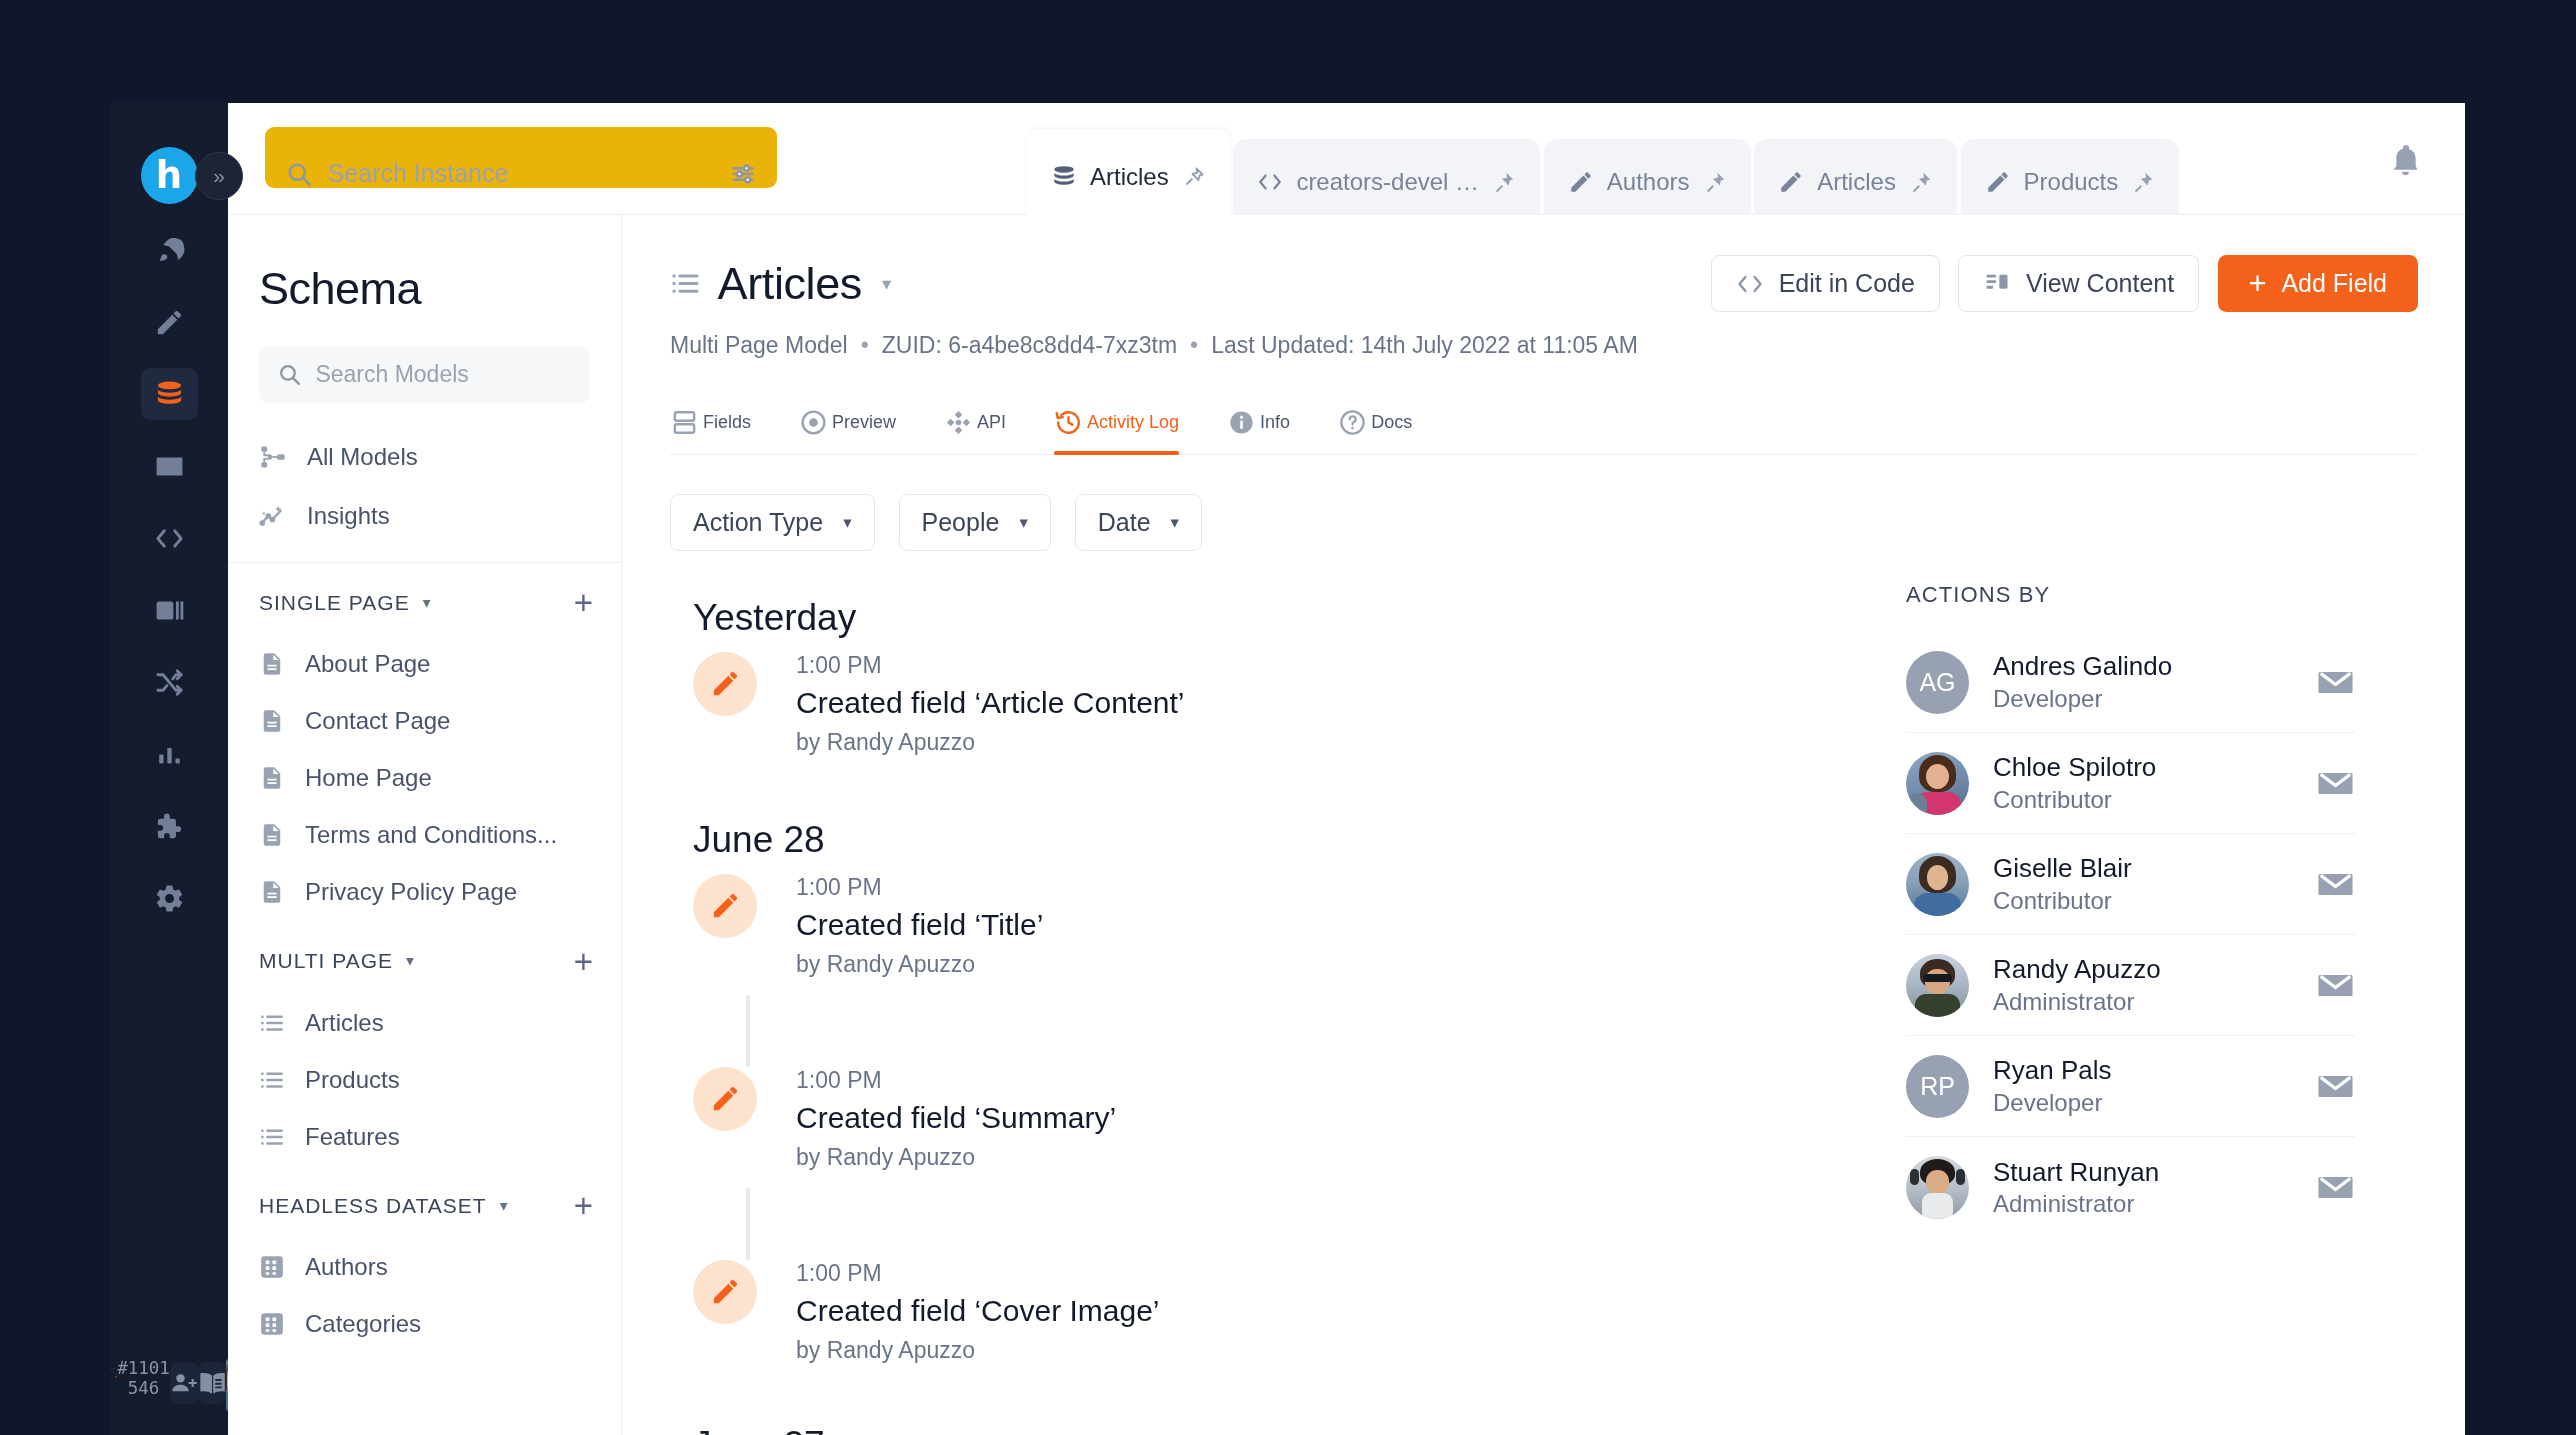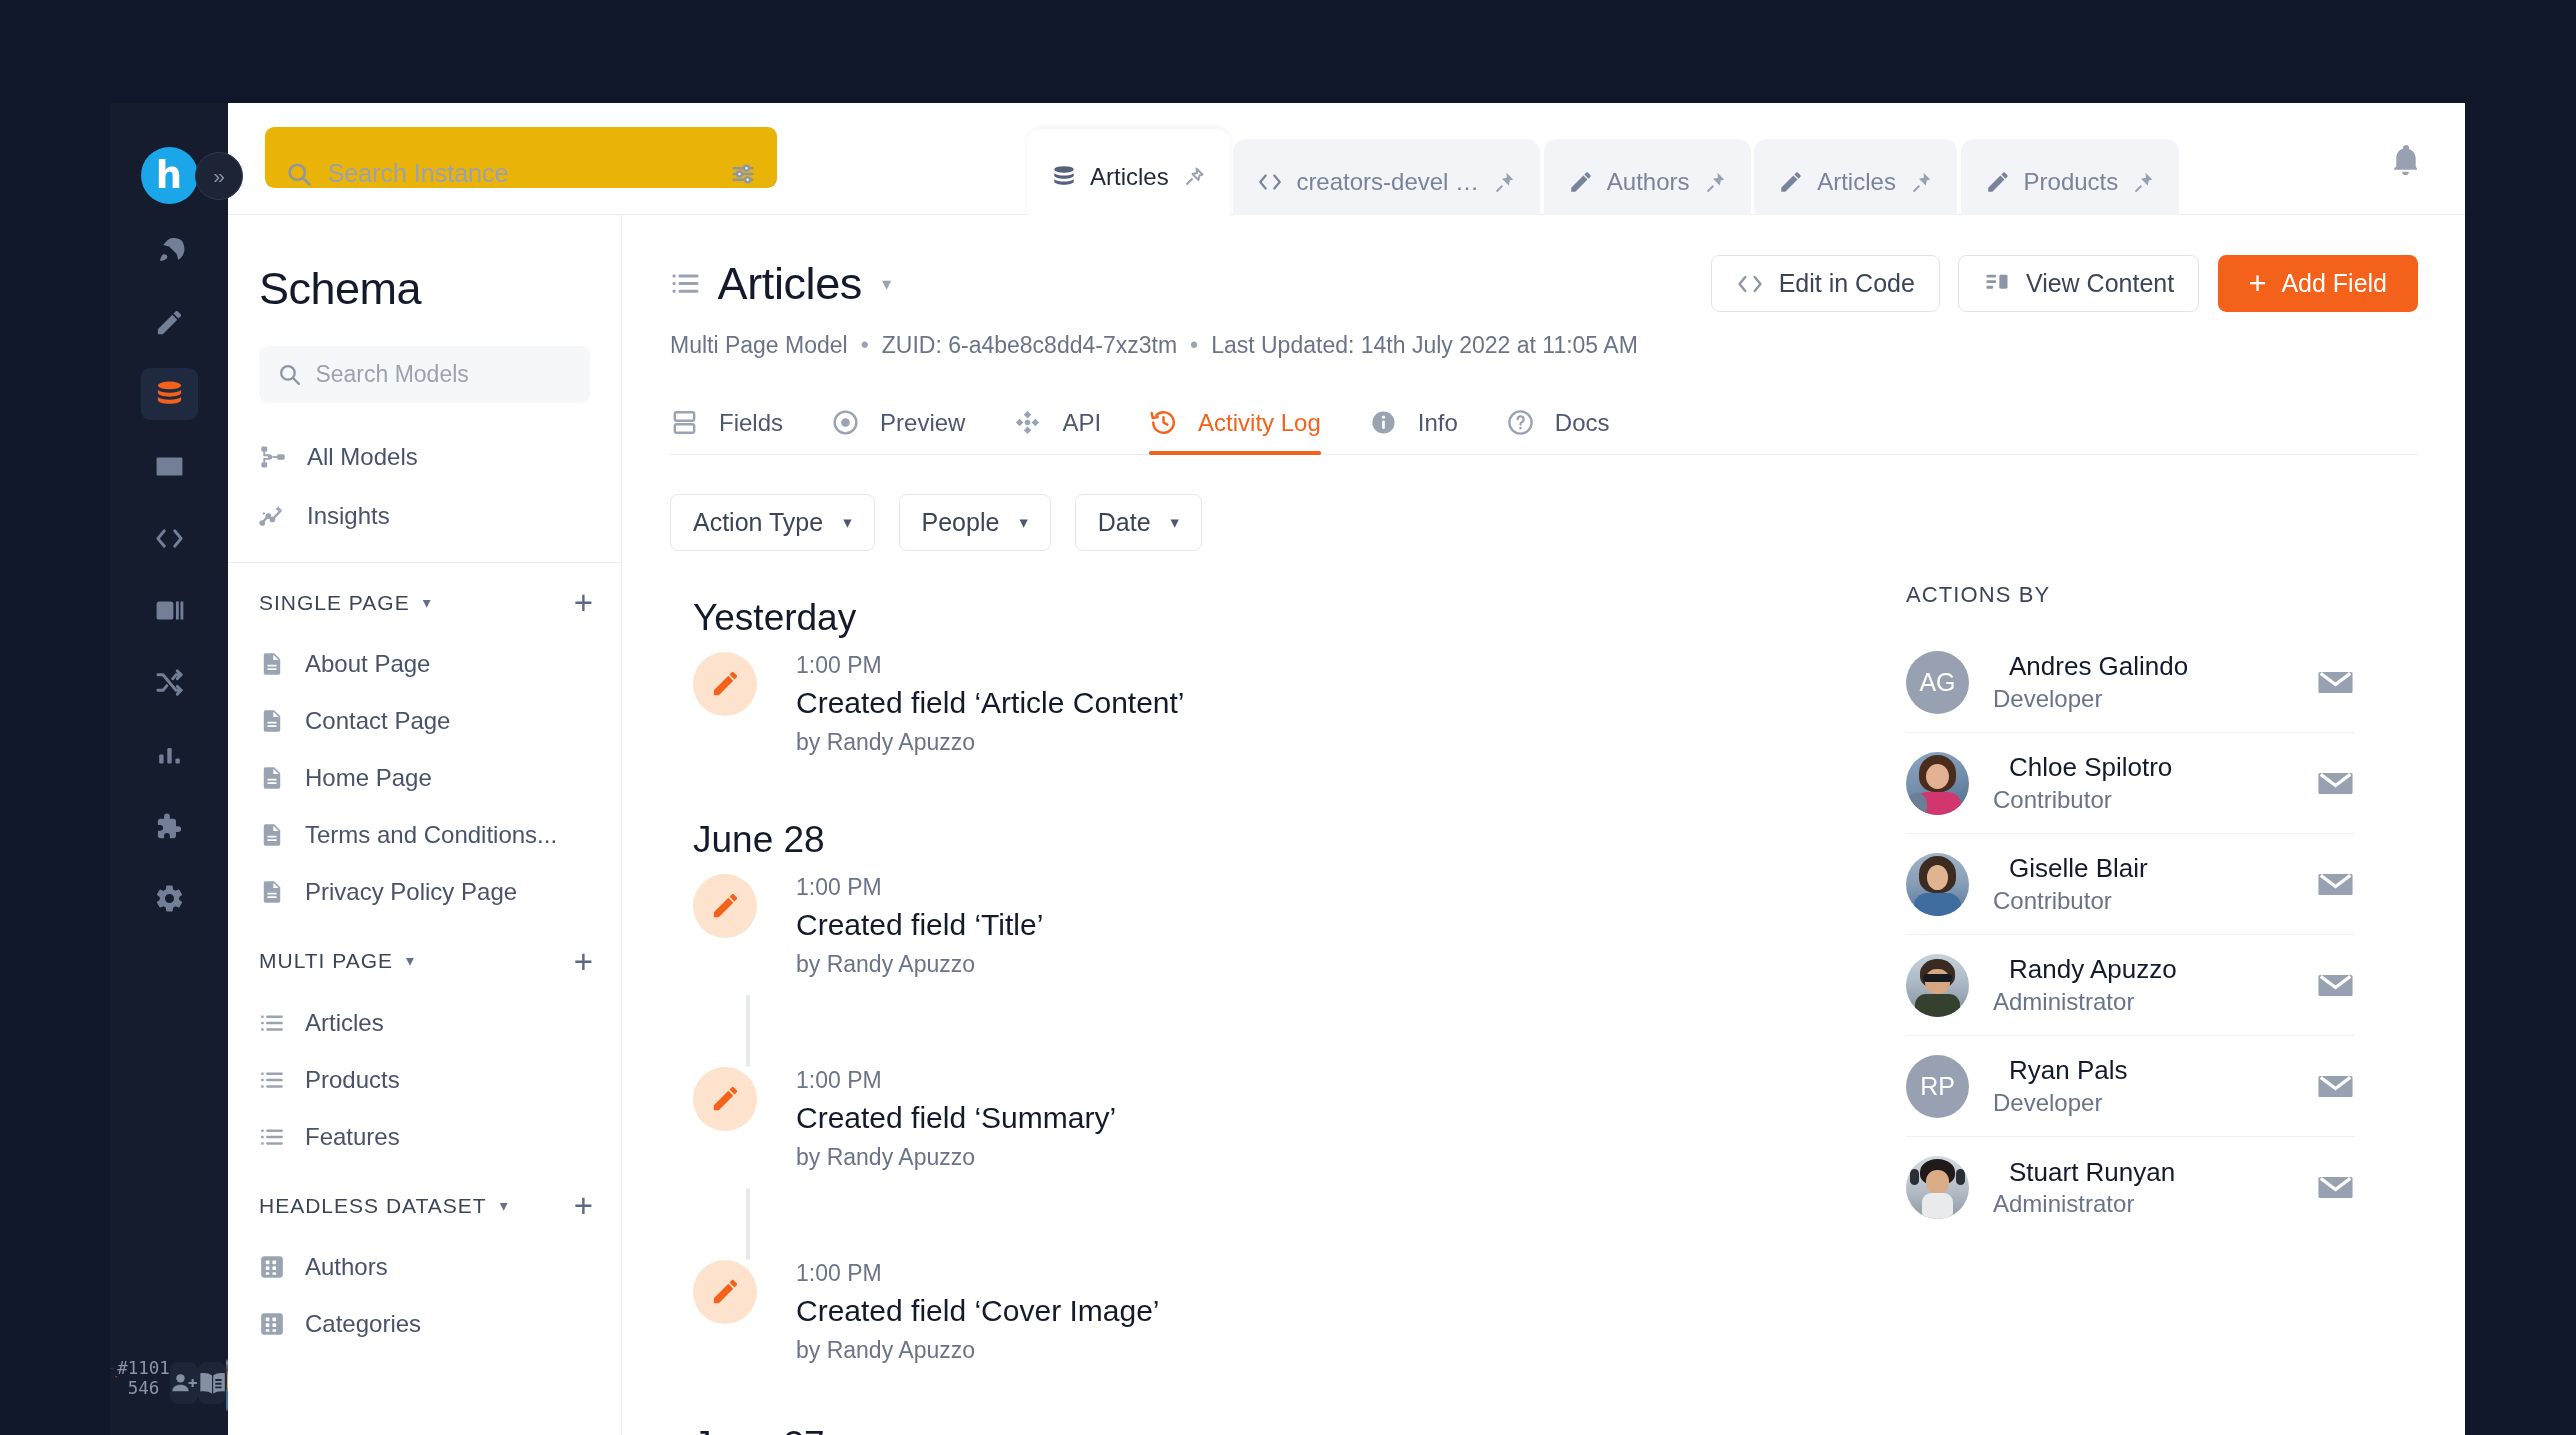--- a/index.html
+++ b/index.html
@@ -190,22 +190,22 @@
     margin-top: 20px; font-size: 23px; color: #6a7488;
     display: flex; align-items: center; gap: 13px;
   }
   #meta-line .dot { color: #9aa3b2; }
 
   #subtabs {
     margin: 28px 48px 0 48px; display: flex; align-items: flex-end;
     gap: 48px; border-bottom: 0.9px solid #ebedf0; height: 68px;
   }
   .subtab {
-    display: flex; align-items: center; gap: 20px;
-    font-size: 24px; color: #4d5770; padding-bottom: 16.6px;
+    display: flex; align-items: center; gap: 4px;
+    font-size: 18px; color: #4d5770; padding-bottom: 16.6px;
     position: relative;
   }
   .subtab .st-ico { width: 29px; height: 29px; color: #9aa3b2; flex: none; }
   .subtab.active { color: #f4611a; }
   .subtab.active .st-ico { color: #f4611a; }
   .subtab.active::after {
     content: ""; position: absolute; left: 0; right: 0; bottom: -0.9px;
     height: 3.7px; background: #f4611a; border-radius: 1.8px;
   }
 
@@ -246,21 +246,21 @@
     border-bottom: 0.9px solid #eef0f3; gap: 24px;
   }
   .person:last-child { border-bottom: none; }
   .pav {
     width: 63px; height: 63px; border-radius: 50%; flex: none;
     display: flex; align-items: center; justify-content: center;
     color: #fff; font-size: 25px; overflow: hidden;
   }
   .pav.initials { background: #98a1b2; }
   .pinfo { flex: 1; min-width: 0; }
-  .pname { font-size: 26px; color: #121a2b; line-height: 1.25; margin-left: 16px; }
+  .pname { font-size: 26px; color: #121a2b; line-height: 1.25; }
   .prole { font-size: 24px; color: #6a7488; line-height: 1.3; }
   .mail-ico { width: 39px; height: 39px; color: #98a1b2; flex: none; }
 
   
   .ph { width:100%; height:100%; position: relative; }
   .ph i { position: absolute; display: block; }
 </style>
 </head>
 <body>
 

